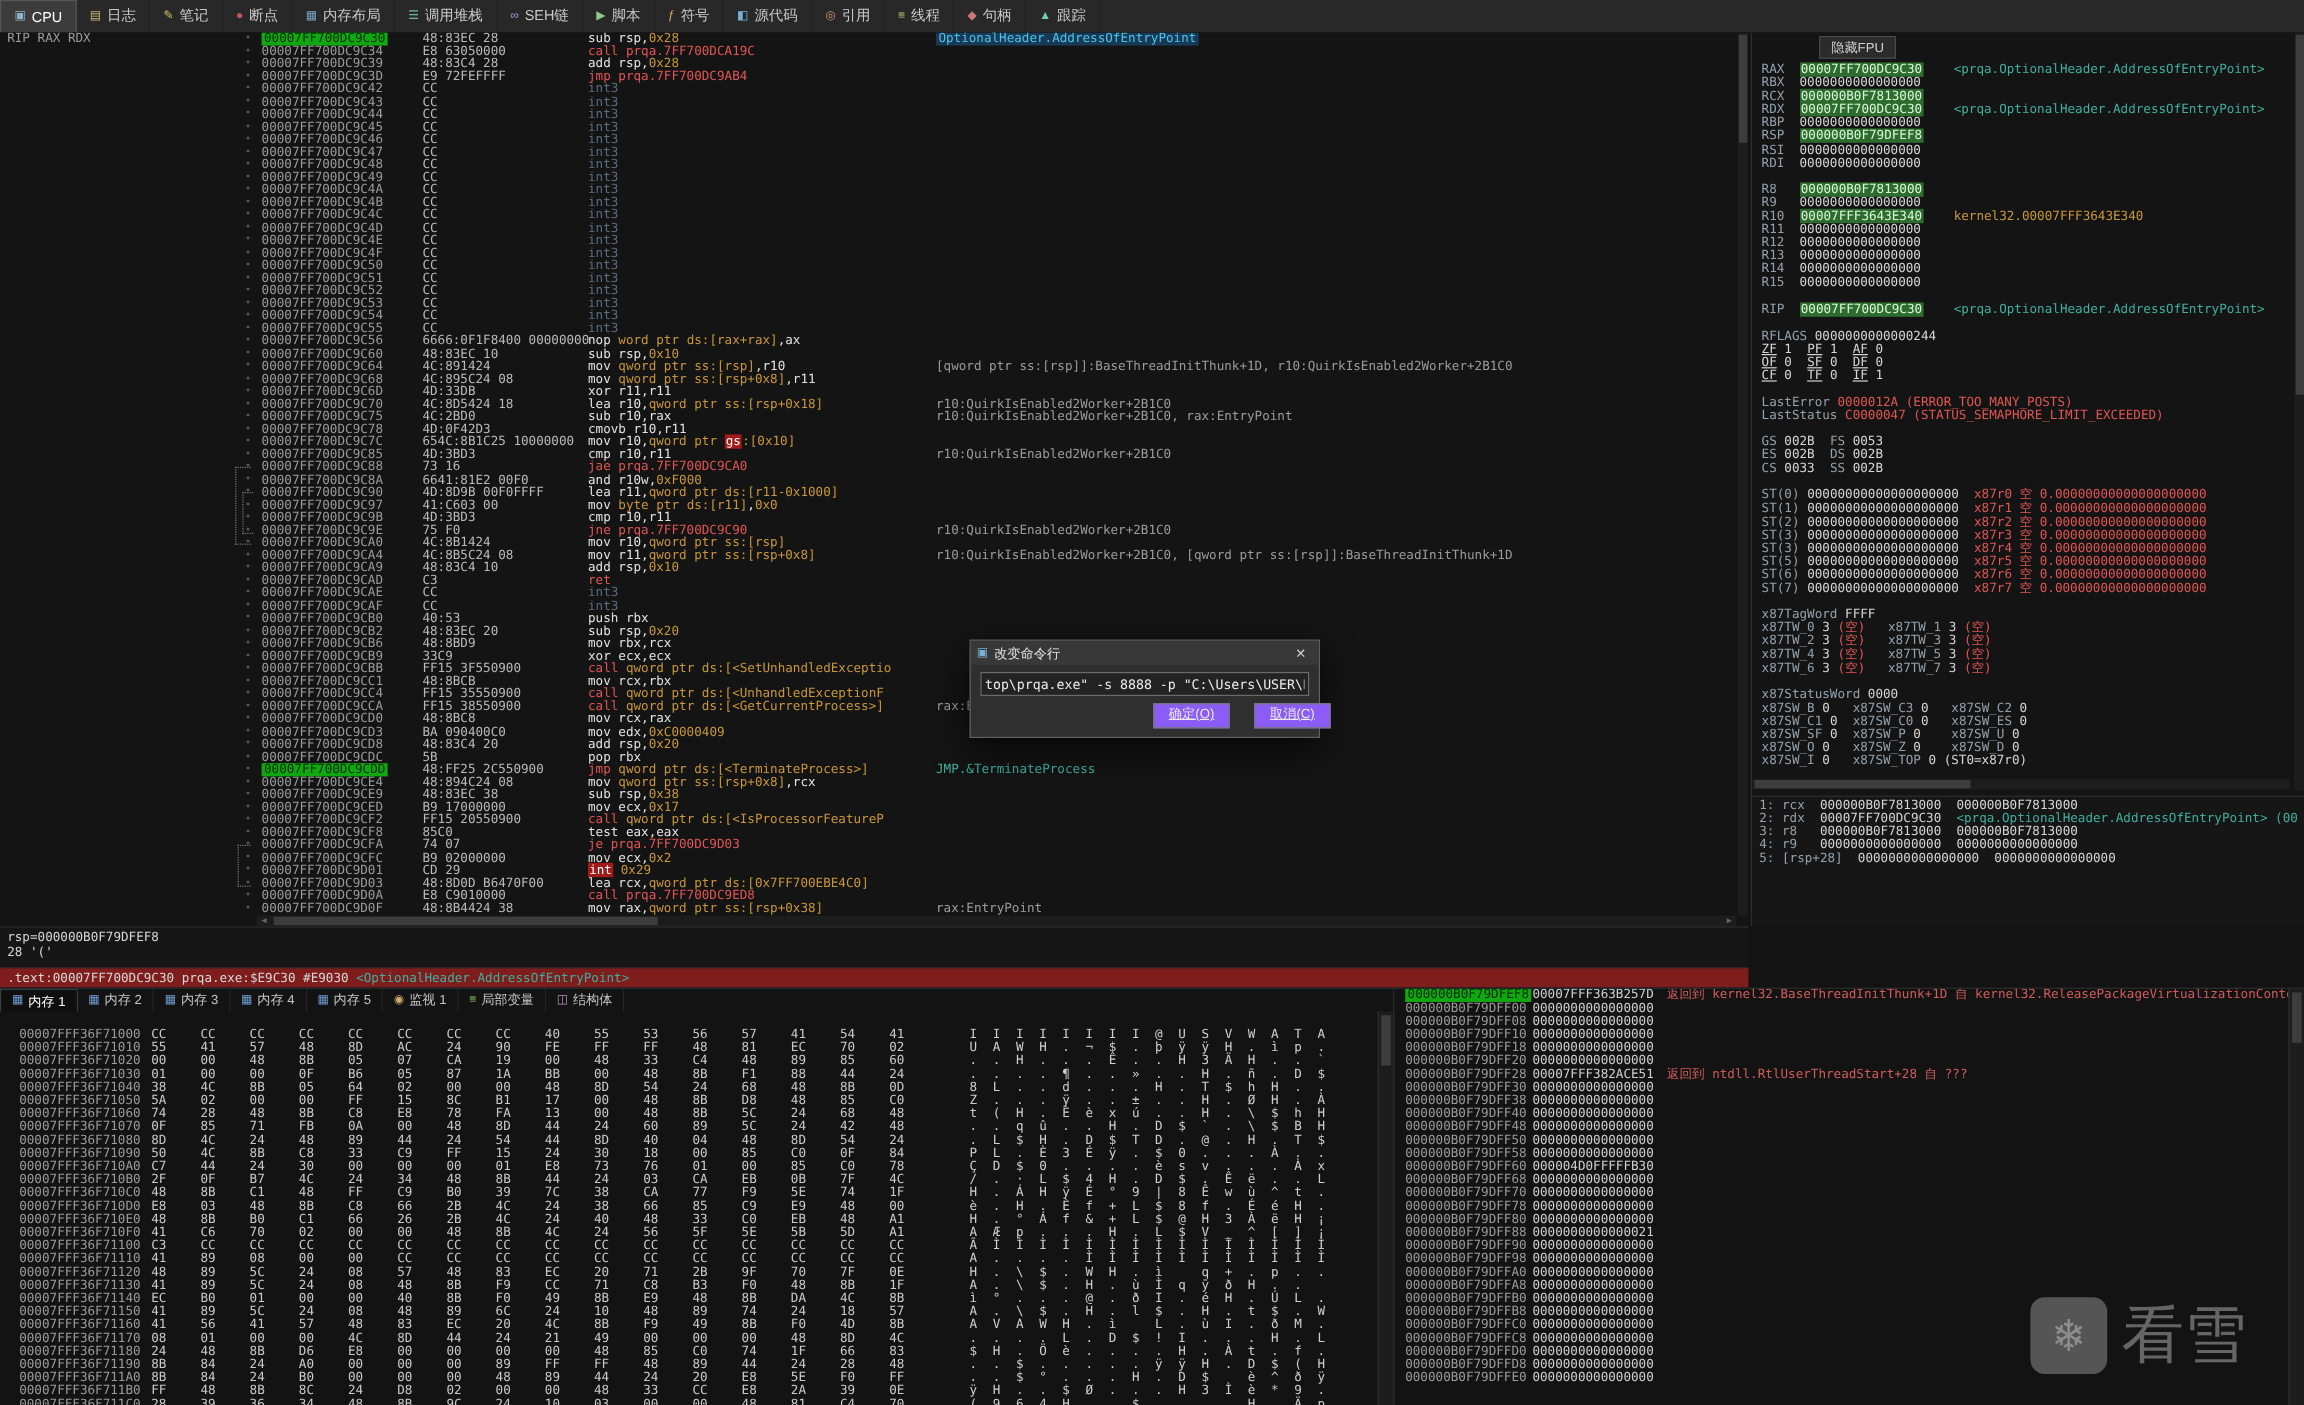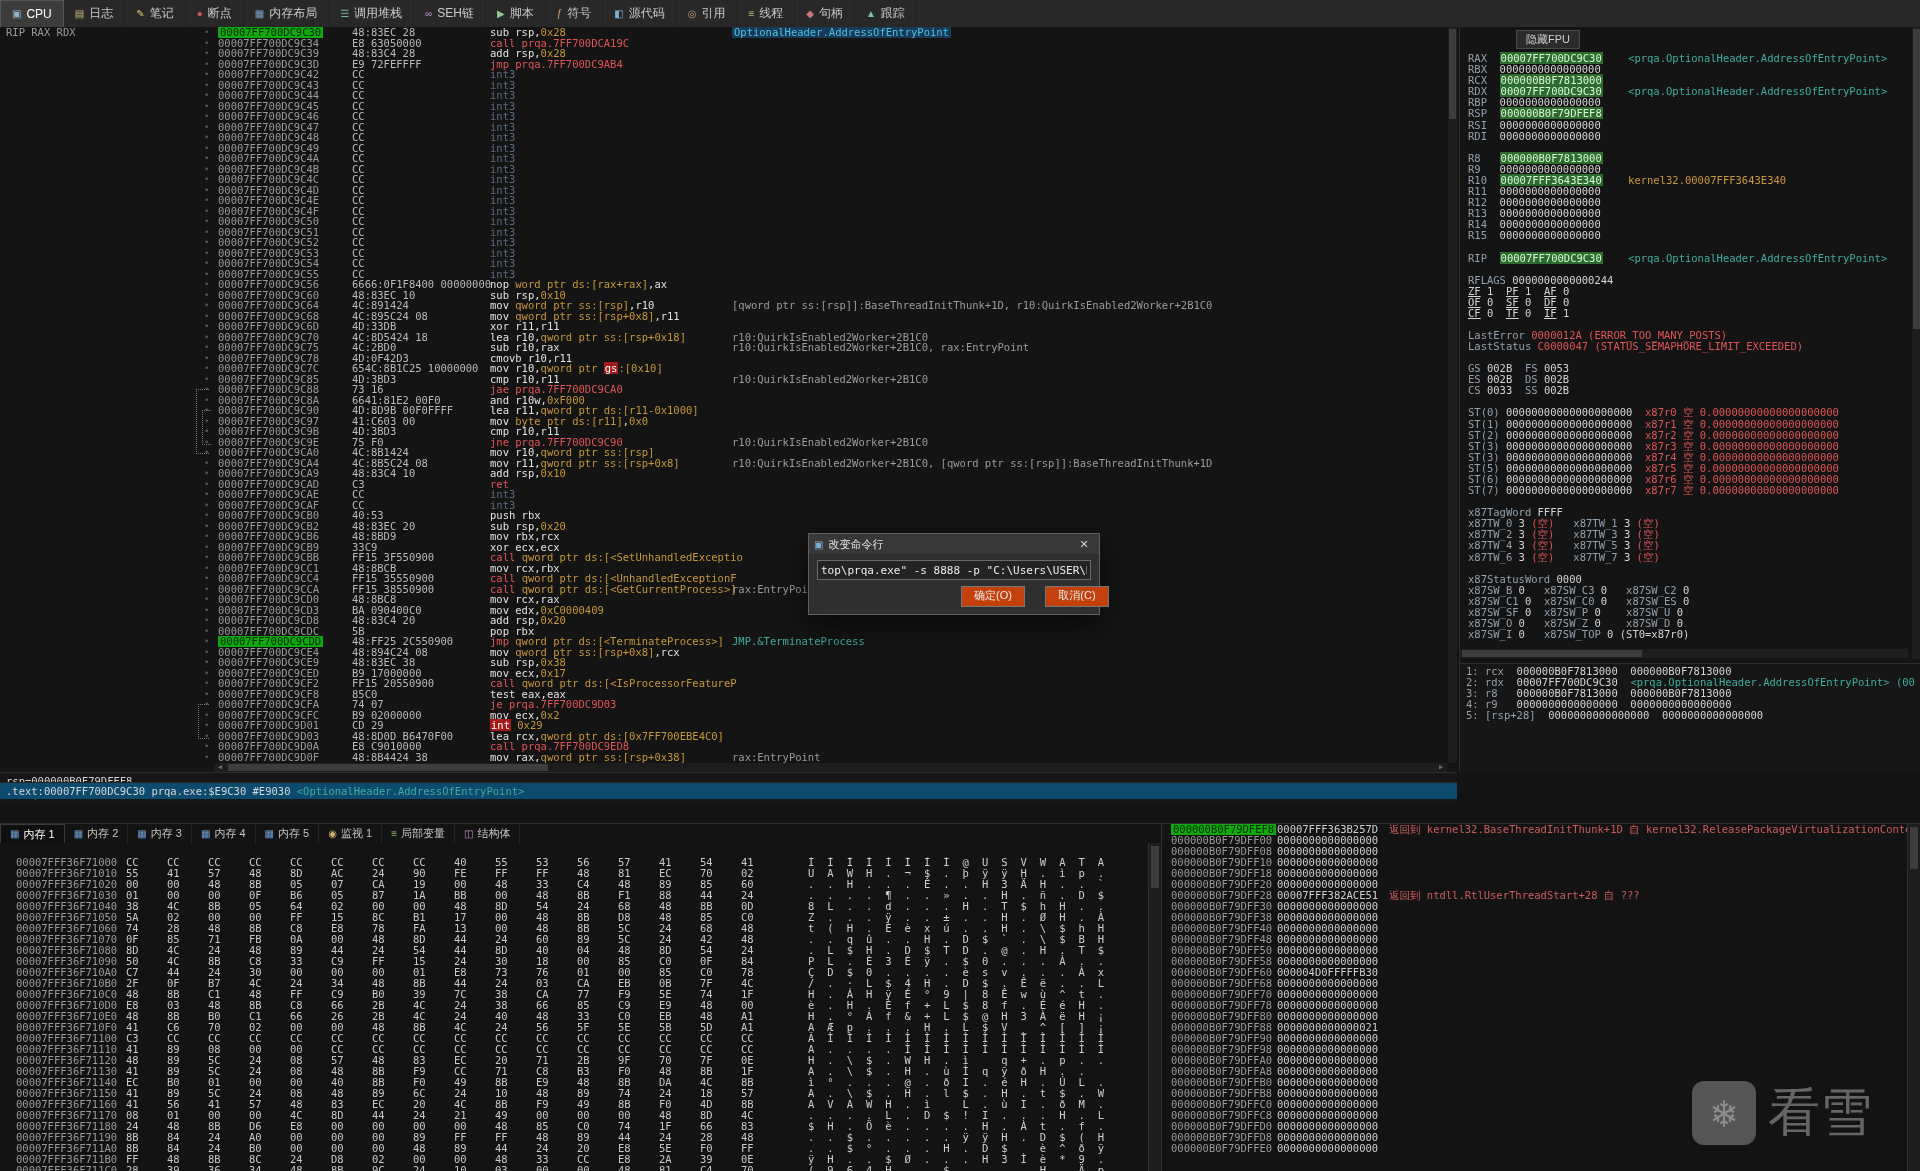--- a/index.html
+++ b/index.html
@@ -14,21 +14,21 @@
   .ticon{font-size:10px;line-height:10px;}
   
   .disasm{position:absolute;left:0;top:27px;width:1457px;height:745px;background:#141414;overflow:hidden;}
   .drow{position:relative;height:10.5px;line-height:10.6px;font-size:10.5px;white-space:pre;}
   .d-g{position:absolute;left:6px;color:#9a9a9a;}
   .d-dot{position:absolute;left:204px;color:#565656;font-size:9px;}
   .d-a{position:absolute;left:218px;color:#9a9a9a;}
   .d-a.green{background:#0fa80f;color:#042b04;padding:0 2px;}
   .d-b{position:absolute;left:352px;color:#b9b9b9;}
   .d-i{position:absolute;left:490px;color:#e2e2e2;}
-  .d-c{position:absolute;left:732px;}
+  .d-c{position:absolute;left:780px;}
   .mn{color:#e2e2e2;} .br{color:#e05555;} .dim{color:#5a6b80;}
   .gd,.gd2{color:#c8963c;}
   .rb{background:#a11919;color:#ffffff;padding:0 1px;}
   .cmt-g{color:#9b9b9b;} .cmt-c{color:#3fae9e;}
   .cmt-sel{background:#173a57;color:#4fc1e9;padding:0 2px;}
   .jmparrow{position:absolute;border-left:1px dotted #7a7a7a;border-top:1px dotted #7a7a7a;
             border-bottom:1px dotted #7a7a7a;}
   .hscroll{position:absolute;left:214px;right:10px;bottom:0;height:9px;background:#1d1d1d;}
   .hthumb{position:absolute;left:14px;top:1px;height:7px;width:320px;background:#3d3d3d;}
   .harrow{position:absolute;top:0;width:12px;height:9px;color:#6a6a6a;font-size:7px;line-height:9px;text-align:center;}
@@ -53,21 +53,21 @@
   .combo .arr{position:absolute;right:4px;top:1px;color:#888;font-size:9px;}
   .spinner{width:52px;background:#1f1f1f;border:1px solid #454545;color:#cccccc;padding:1px 6px;position:relative;}
   .spinner .arr{position:absolute;right:3px;color:#888;font-size:6px;line-height:6px;}
   .cb{display:inline-block;width:10px;height:10px;border:1px solid #666;background:#1f1f1f;}
   .unlock-label{color:#cccccc;}
   .argrows{padding-left:6px;margin-top:2px;}
   
   .infopane{position:absolute;left:0;top:772px;width:1457px;height:34px;background:#161616;
             border-top:1px solid #2e2e2e;padding:2px 6px;box-sizing:border-box;
             font-size:10.5px;line-height:13px;color:#d6d6d6;}
-  .statusline{position:absolute;left:0;top:782px;width:1457px;height:17px;background:#0c4a6e;
+  .statusline{position:absolute;left:0;top:806px;width:1457px;height:17px;background:#7f1d1d;
               border-top:1px solid #262626;padding:2px 6px;box-sizing:border-box;
               font-size:10.5px;color:#d6d6d6;white-space:pre;}
   .cyan{color:#3fae9e;}
   
   .bottom{position:absolute;left:0;top:823px;width:1920px;bottom:0;border-top:1px solid #2e2e2e;background:#131313;}
   .memtabs{position:absolute;left:0;top:0;height:19px;display:flex;}
   .mtab{display:flex;align-items:center;gap:4px;padding:0 9px;font:11px "Liberation Sans",sans-serif;
         color:#c4c4c4;border-right:1px solid #242424;}
   .mtab.sel{background:#0f0f0f;border:1px solid #3a3a3a;border-bottom:none;color:#ffffff;}
   .memheader{position:absolute;left:0;top:19px;width:1148px;height:13px;background:#1c1c1c;
@@ -90,22 +90,22 @@
   .stackvscroll{position:absolute;right:0;top:0;bottom:0;width:12px;background:#1d1d1d;border-left:1px solid #2e2e2e;}
   
   .dialog{position:absolute;left:808px;top:533px;width:290px;height:80px;background:#2f2f2f;
           border:1px solid #5f5f5f;box-shadow:0 10px 28px rgba(0,0,0,.65);z-index:50;
           font:11px "Liberation Sans",sans-serif;}
   .dlg-title{height:20px;display:flex;align-items:center;gap:5px;padding:0 5px;background:#383838;color:#e2e2e2;}
   .dlg-ico{color:#7ab0d8;font-size:10px;}
   .dlg-close{margin-left:auto;width:20px;text-align:center;color:#cfcfcf;font-size:11px;}
   .dlg-input{position:absolute;left:8px;top:26px;width:266px;height:18px;background:#232323;
              border:1px solid #6a6a6a;color:#ececec;font:11px "DejaVu Sans Mono",monospace;padding:0 3px;}
-  .dlg-btn{position:absolute;top:52px;height:19px;background:#c2410c;border:1px solid #767676;
-           color:#ececec;font:11px "Liberation Sans",sans-serif;text-align:center;line-height:17px;}
+  .dlg-btn{position:absolute;top:52px;height:19px;background:#8b5cf6;border:1px solid #767676;
+           color:#ececec;font:11px "Liberation Sans",sans-serif;text-align:center;line-height:17px;text-decoration:underline;}
   .btn-ok{left:152px;width:62px;} .btn-cancel{left:236px;width:62px;}
   
   .watermark{position:absolute;left:1692px;top:1078px;display:flex;align-items:center;gap:12px;opacity:.55;}
   .wm-ico{width:64px;height:64px;border-radius:12px;background:#8c8c8c;color:#f2f2f2;
           display:flex;align-items:center;justify-content:center;font-size:40px;}
   .wm-txt{font:52px "Liberation Sans",sans-serif;color:#a8a8a8;}
 </style>
 </head>
 <body>
 

